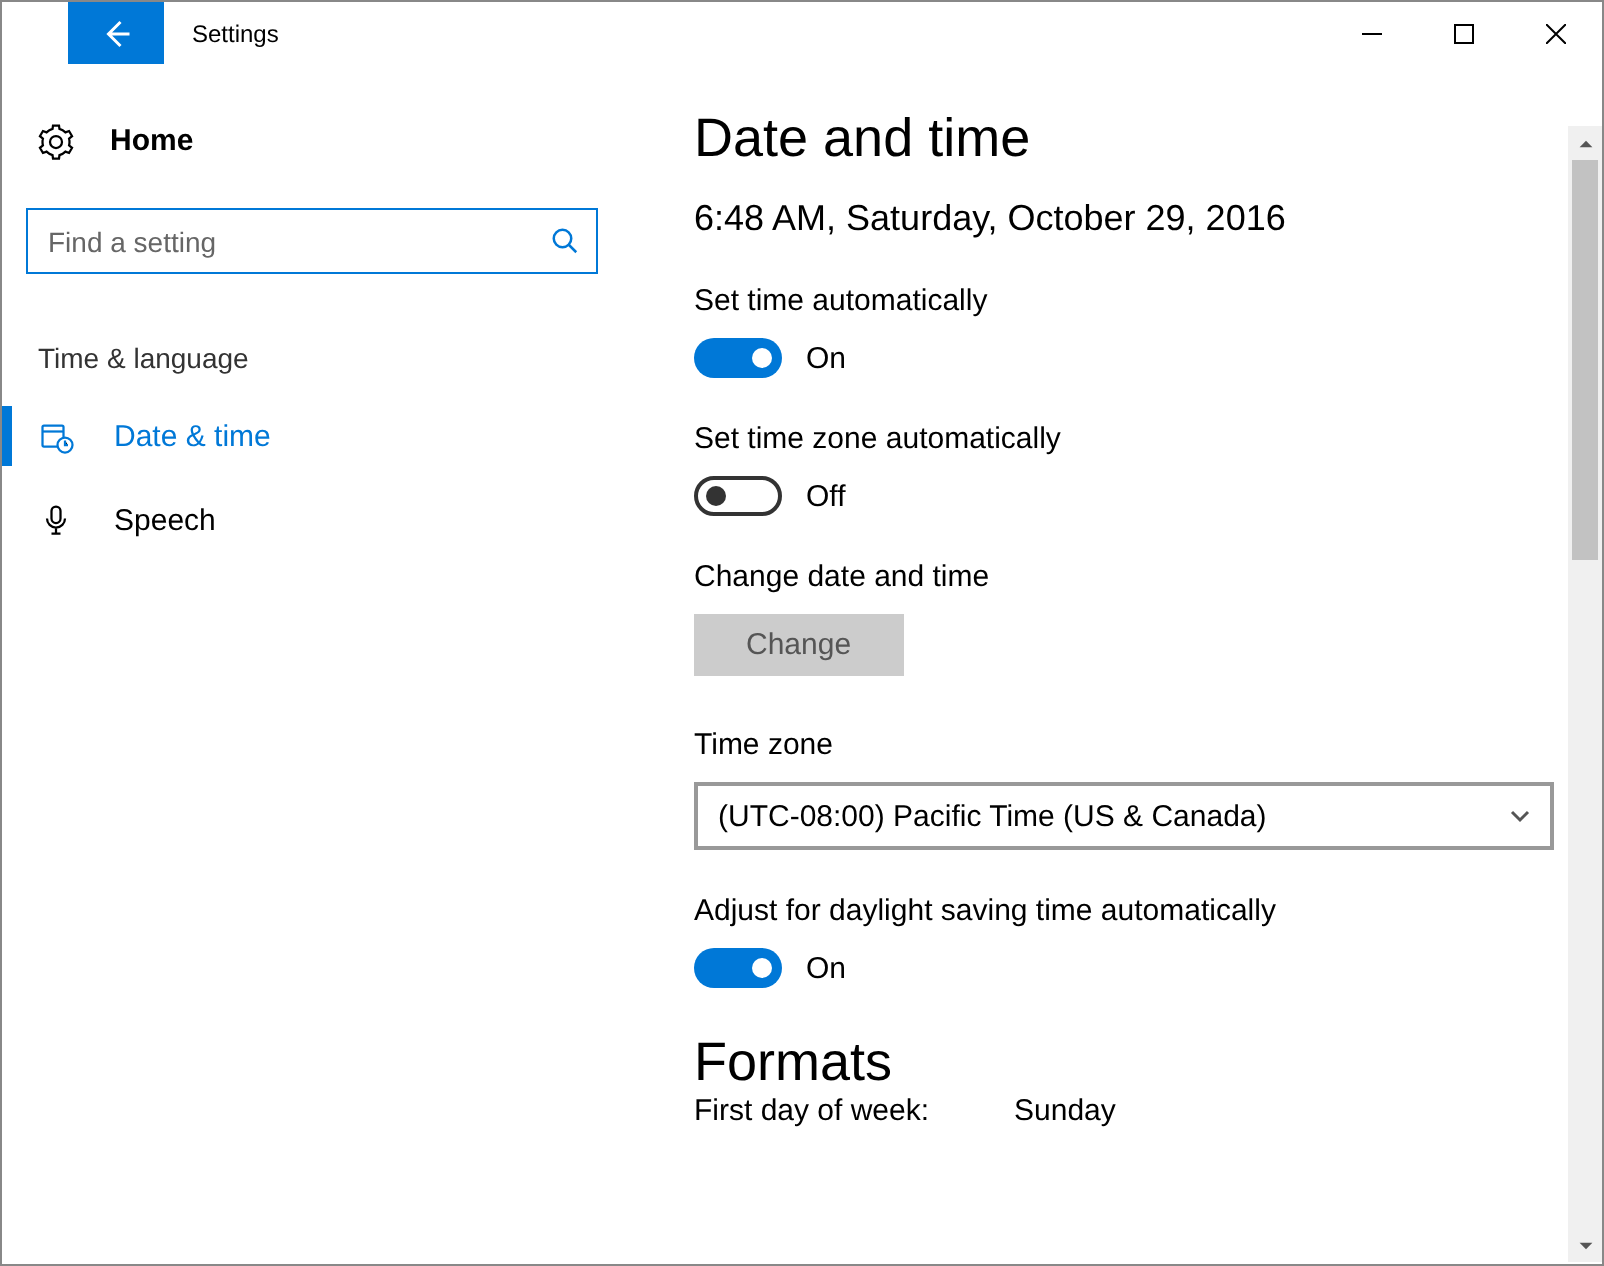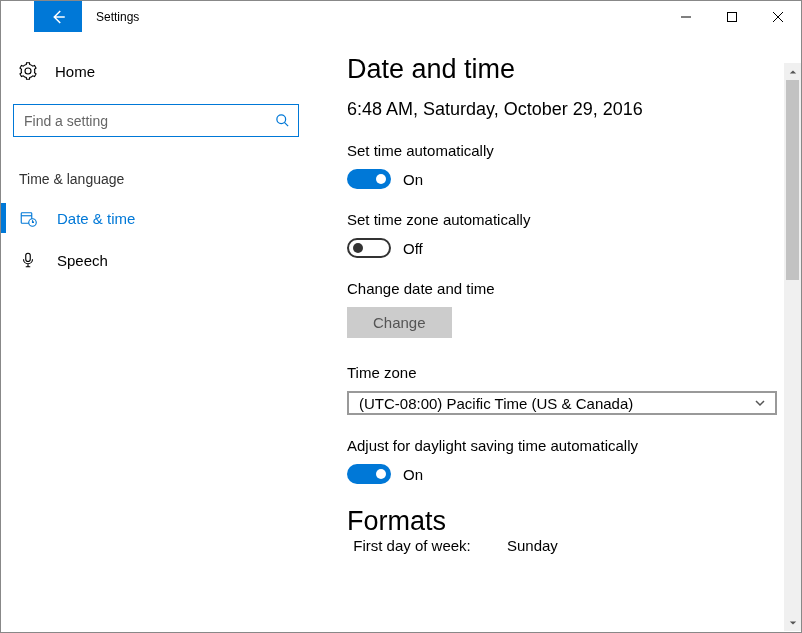--- a/index.html
+++ b/index.html
@@ -52,24 +52,25 @@
     height: calc(100% - 31px);
     position: relative;
   }
   .sidebar {
     width: 310px;
     padding-top: 22px;
     flex-shrink: 0;
   }
   .home-row {
     display: flex;
-    align-items: center;
+    align-items: flex-start;
     padding: 8px 0 8px 18px;
     font-size: 15px;
     gap: 18px;
+    font-weight: bold;
   }
   .home-row svg { width: 18px; height: 18px; }
   .search-wrap {
     margin: 16px 12px 0 12px;
   }
   .search-box {
     border: 1.5px solid #0078d7;
     height: 33px;
     display: flex;
     align-items: center;
@@ -172,36 +173,36 @@
   .btn-change {
     display: inline-block;
     background: #ccc;
     color: #555;
     padding: 7px 26px;
     font-size: 15px;
     margin-bottom: 26px;
   }
   .dropdown {
     border: 2px solid #999;
-    height: 24px;
+    height: 34px;
     display: flex;
     align-items: center;
     padding: 0 10px;
     font-size: 15px;
     margin-bottom: 22px;
     width: 430px;
     justify-content: space-between;
   }
   .dropdown svg { width: 10px; height: 10px; color: #555; }
   h2.section-title {
     font-size: 27px;
     font-weight: 400;
     margin-top: 10px;
   }
-  .kv-row { display: flex; font-size: 15px; gap: 30px; text-align: center; }
+  .kv-row { display: flex; font-size: 15px; gap: 30px; }
   .kv-row .k { width: 130px; }
 </style>
 </head>
 <body>
 
 <div class="titlebar">
   <div class="back-btn">
     <svg viewBox="0 0 24 24">
         <path fill="none" stroke="currentColor" stroke-width="2" d="M15 4l-8 8 8 8M7 12h14"></path>
       </svg>

